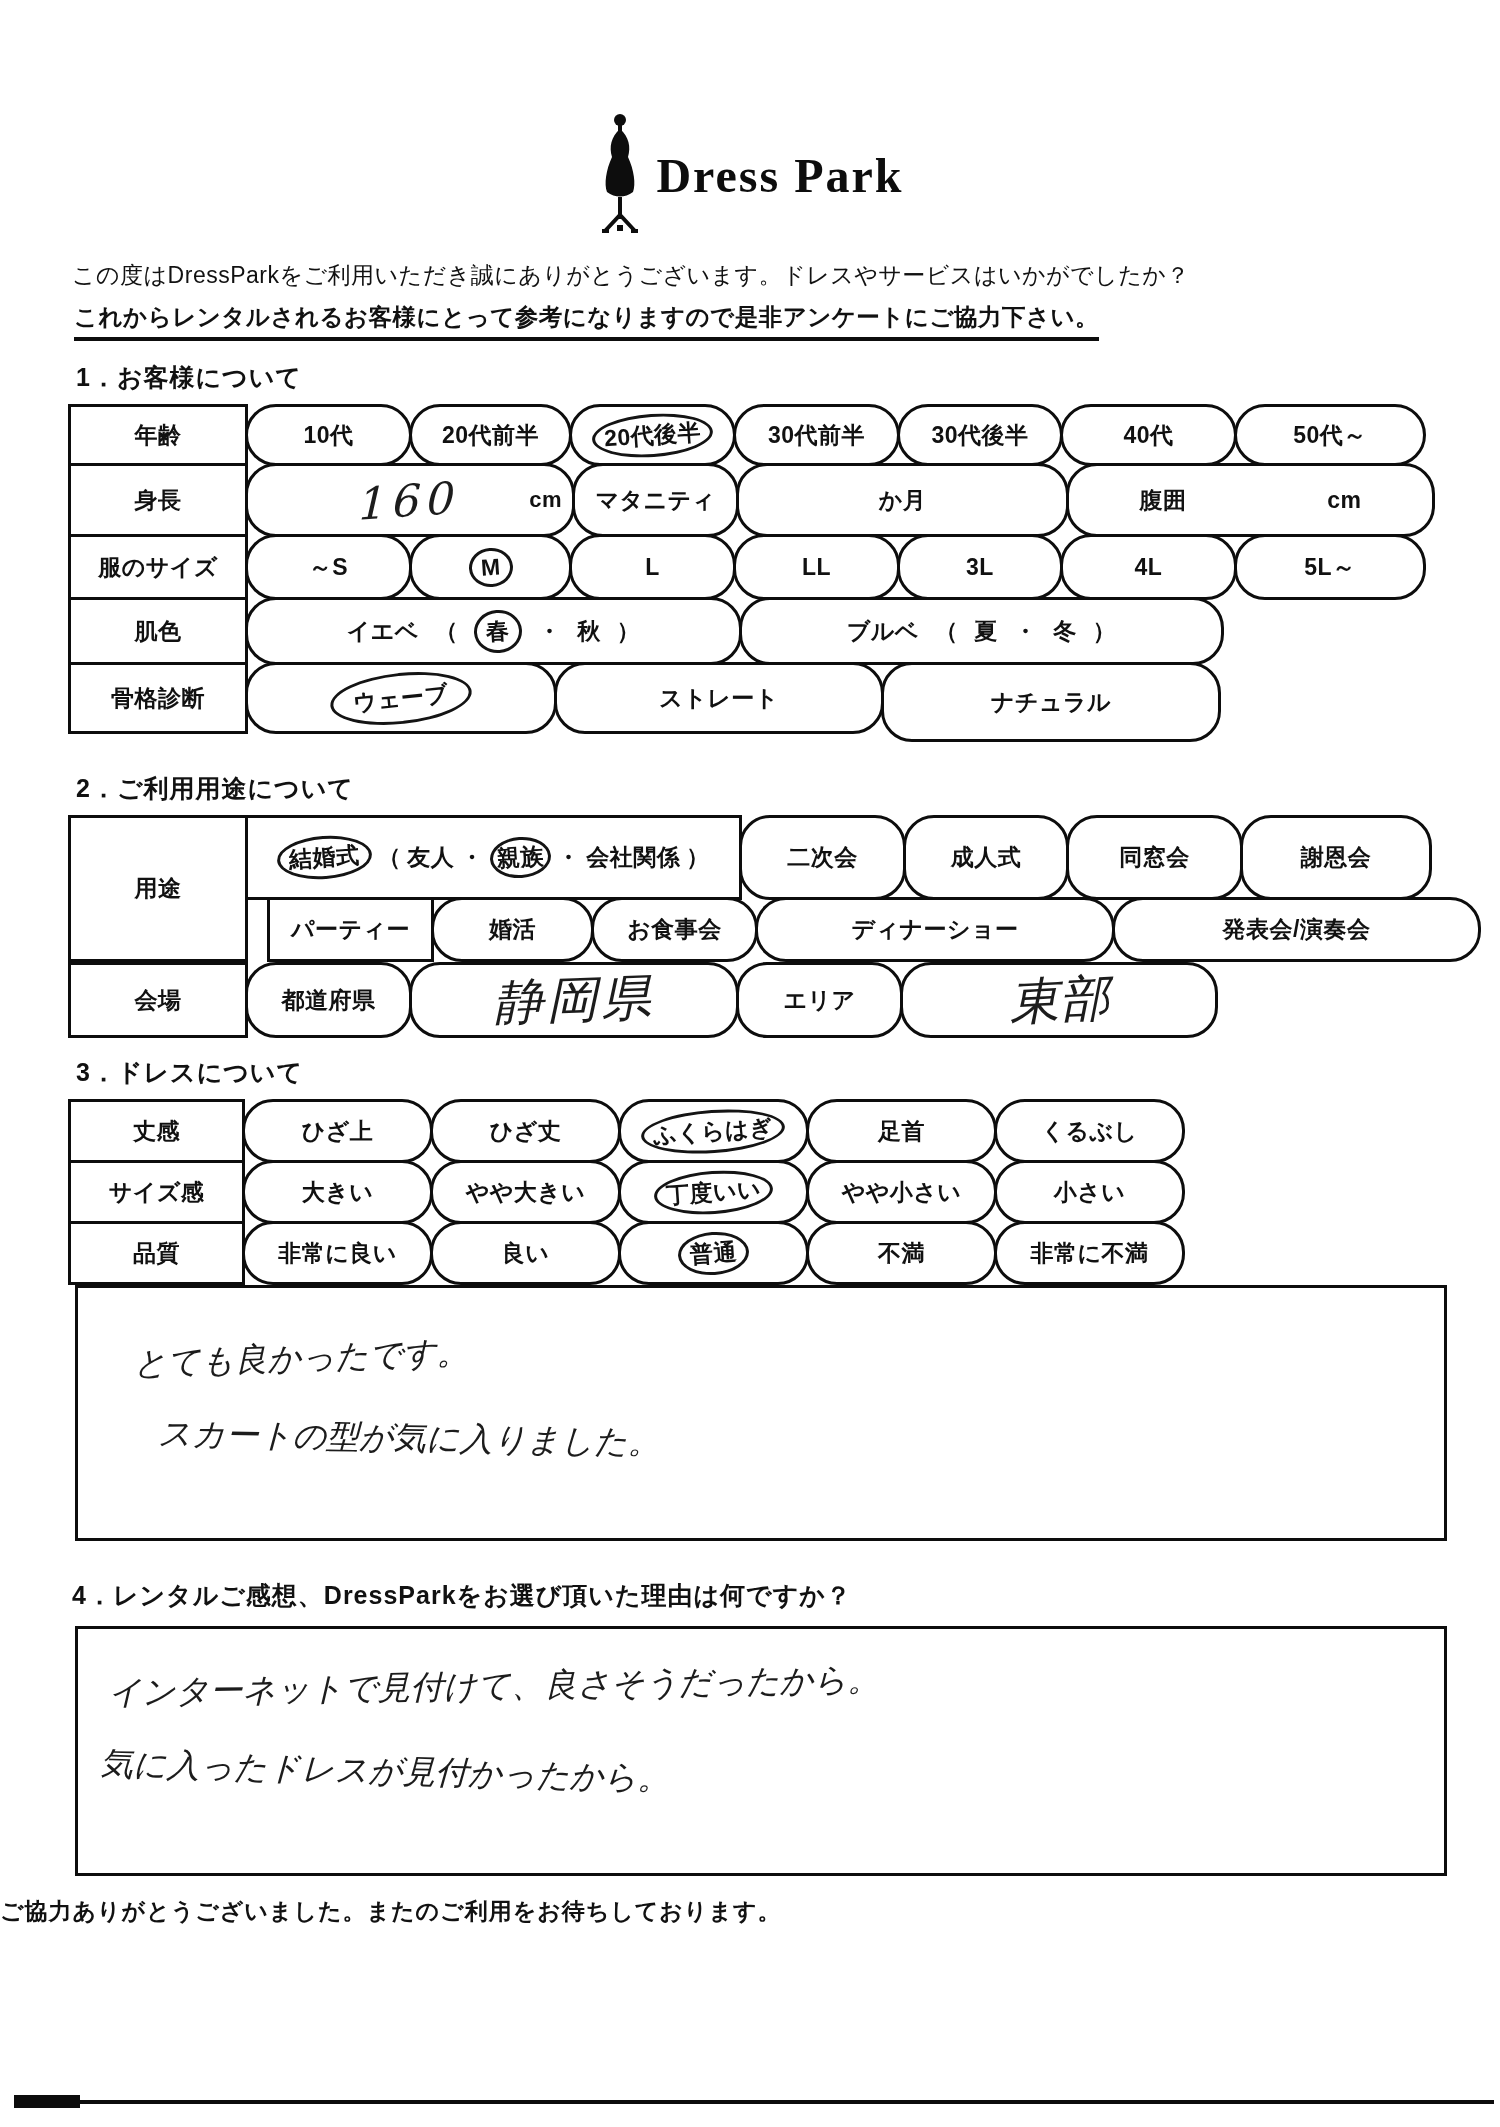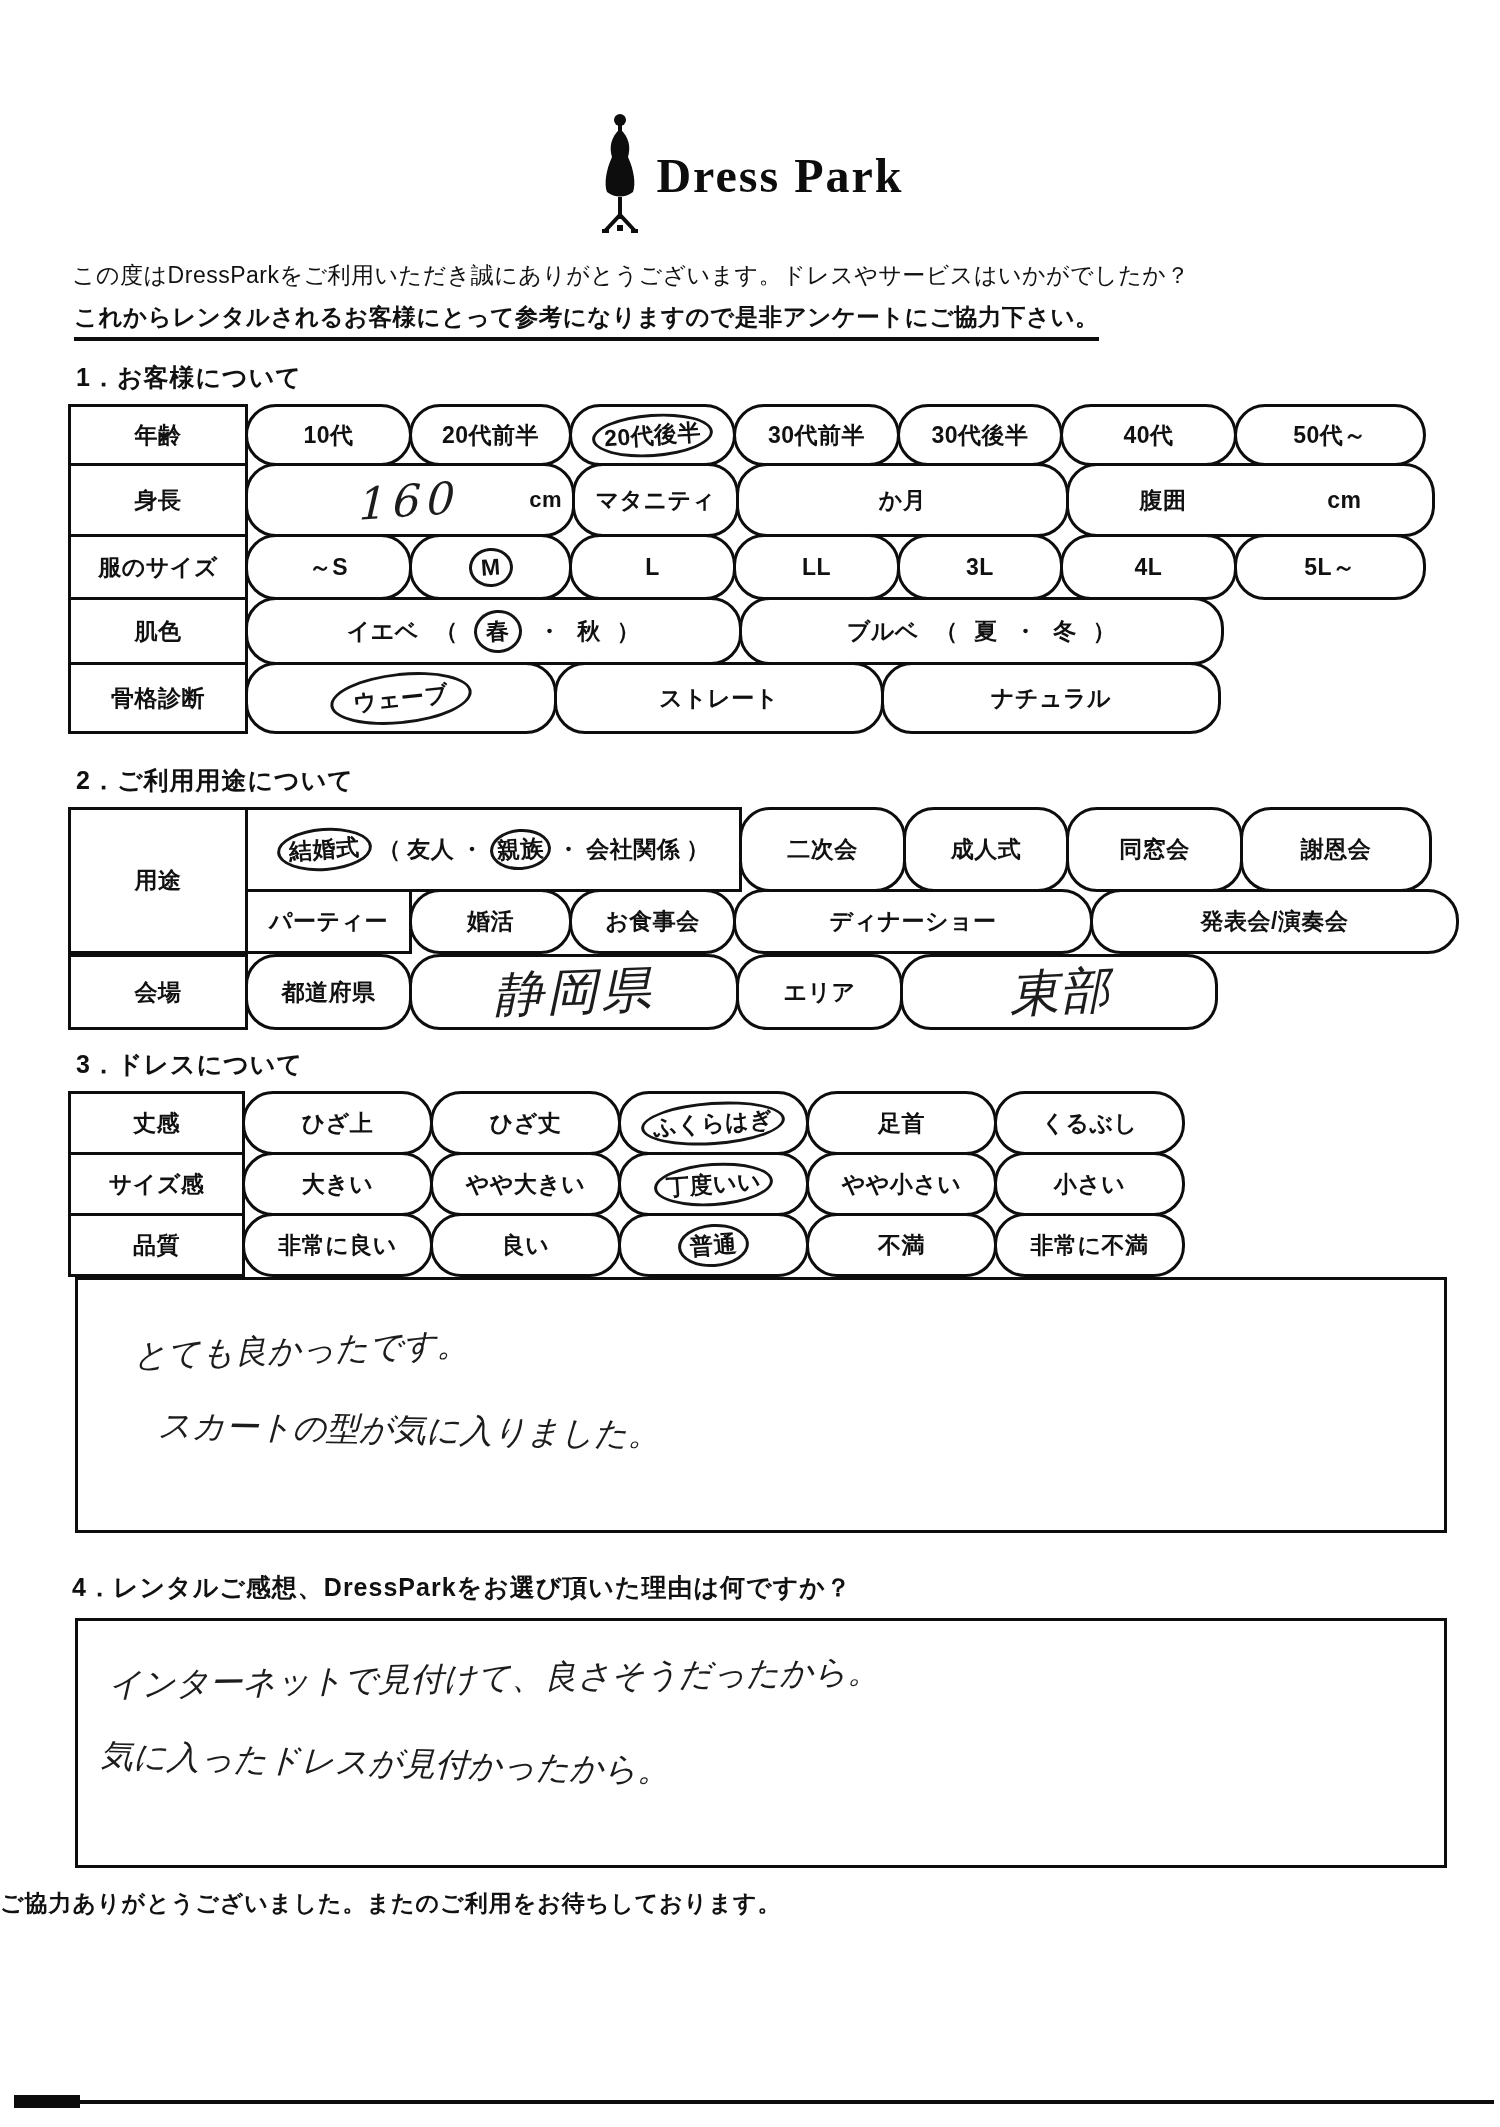--- a/index.html
+++ b/index.html
@@ -11,21 +11,21 @@
              letter-spacing:2px;color:#0d0d0d;}
   
   .intro{margin:22px 0 0 72px;font-size:23px;font-weight:500;letter-spacing:0.5px;}
   .intro2{margin:10px 0 0 74px;font-size:23.5px;font-weight:700;display:inline-block;
           border-bottom:4px solid #0d0d0d;padding-bottom:4px;letter-spacing:0.5px;}
   .sec-h{margin:20px 0 10px 76px;font-size:25px;font-weight:700;letter-spacing:1px;}
   
   .tbl{margin-left:68px;}
   .r{display:flex;}
   .r + .r{margin-top:-3px;}
-  .stack > .r + .r{margin-top:-3px;}
+  .stack > .r + .r{margin-top:-3px;padding-left:22px;}
   .c{box-sizing:border-box;border:3px solid #0d0d0d;background:#fff;
      display:flex;align-items:center;justify-content:center;
      font-weight:700;font-size:23px;letter-spacing:0.5px;}
   .c + .c, .t2right{margin-left:-3px;border-radius:31px;}
   .t2top{display:flex;}
   .t2right{display:flex;flex-direction:column;}
   
   .circle{border:3px solid #141414;border-radius:50%;padding:6px 13px;display:inline-block;
           transform:rotate(-4deg);}
   .circle-tight{padding:3px 9px;}
@@ -139,21 +139,21 @@
         <span>）</span>
       </div>
     </div>
 
     <div class="r">
       <div class="c" style="width:180px;height:72px">骨格診断</div>
       <div class="c" style="width:312px;height:72px">
         <span class="circle circle-wide">ウェーブ</span>
       </div>
       <div class="c" style="width:330px;height:72px">ストレート</div>
-      <div class="c" style="width:340px;height:72px">ナチュラル</div>
+      <div class="c" style="width:340px;height:80px">ナチュラル</div>
     </div>
   </div>
 
   
   <div class="sec-h" style="margin-top:30px">2．ご利用用途について</div>
 
   <div class="tbl">
     <div class="t2top">
       <div class="c" style="width:180px;height:147px">用途</div>
       <div class="t2right stack">

